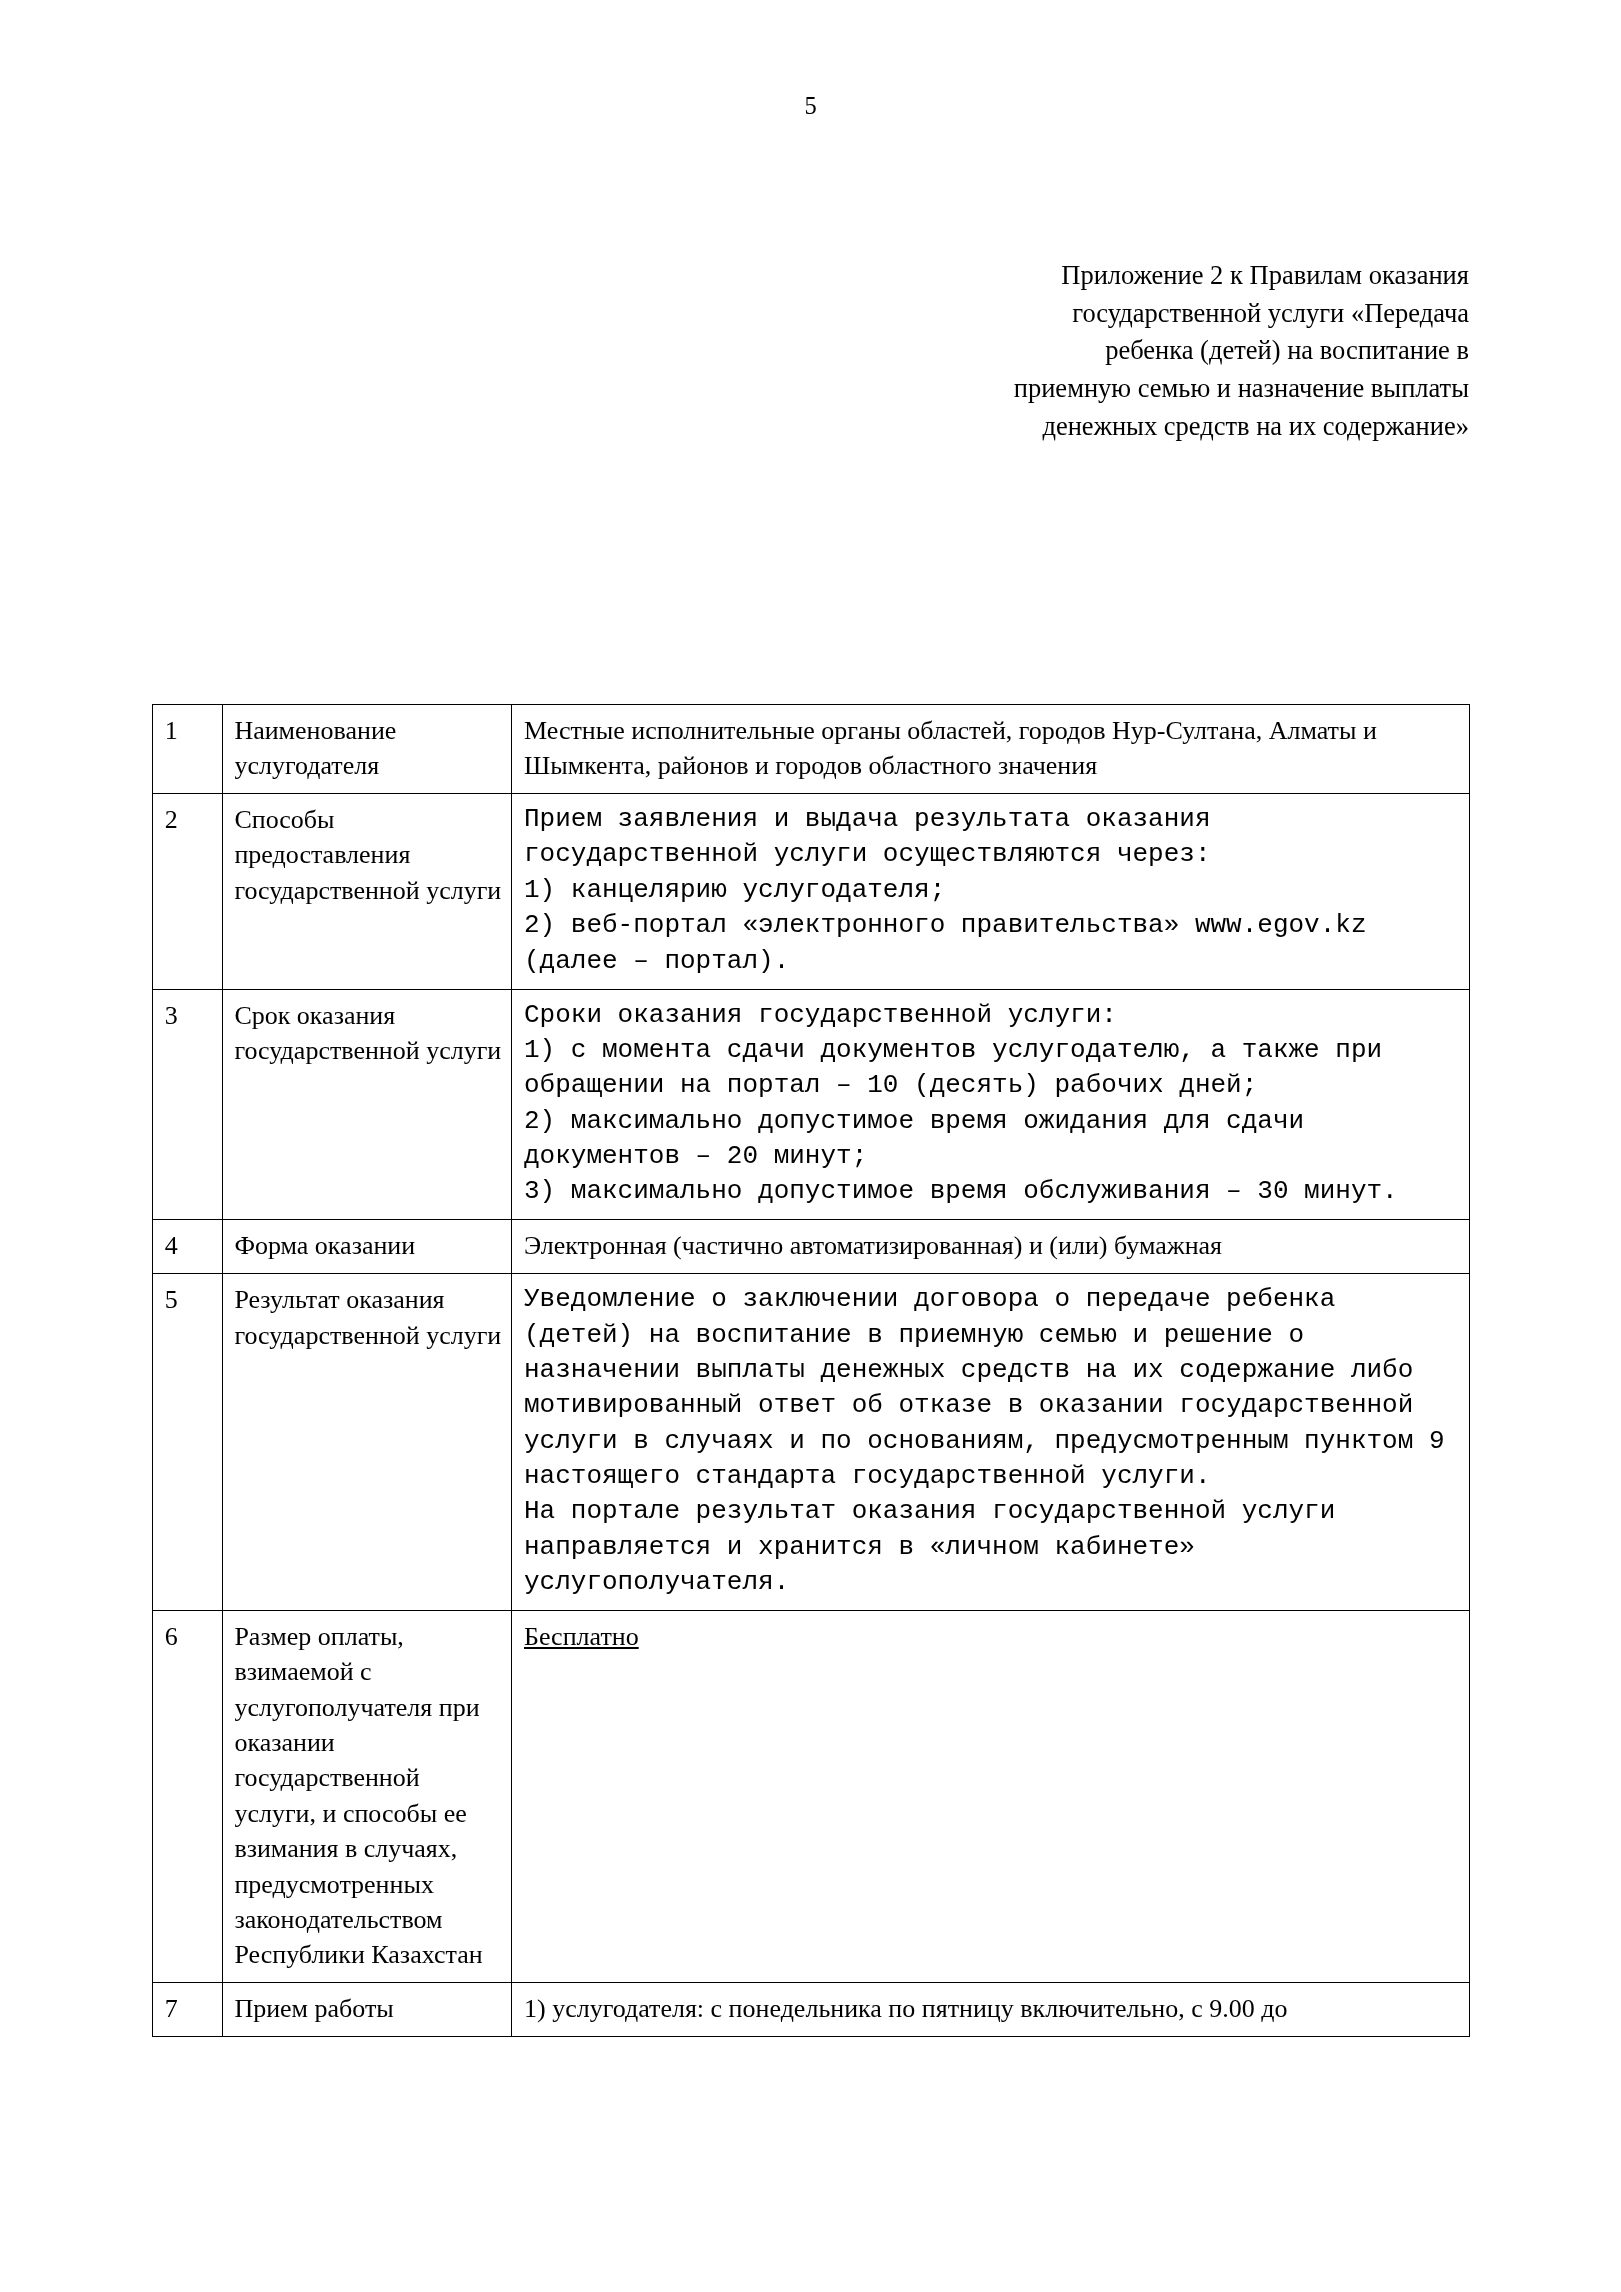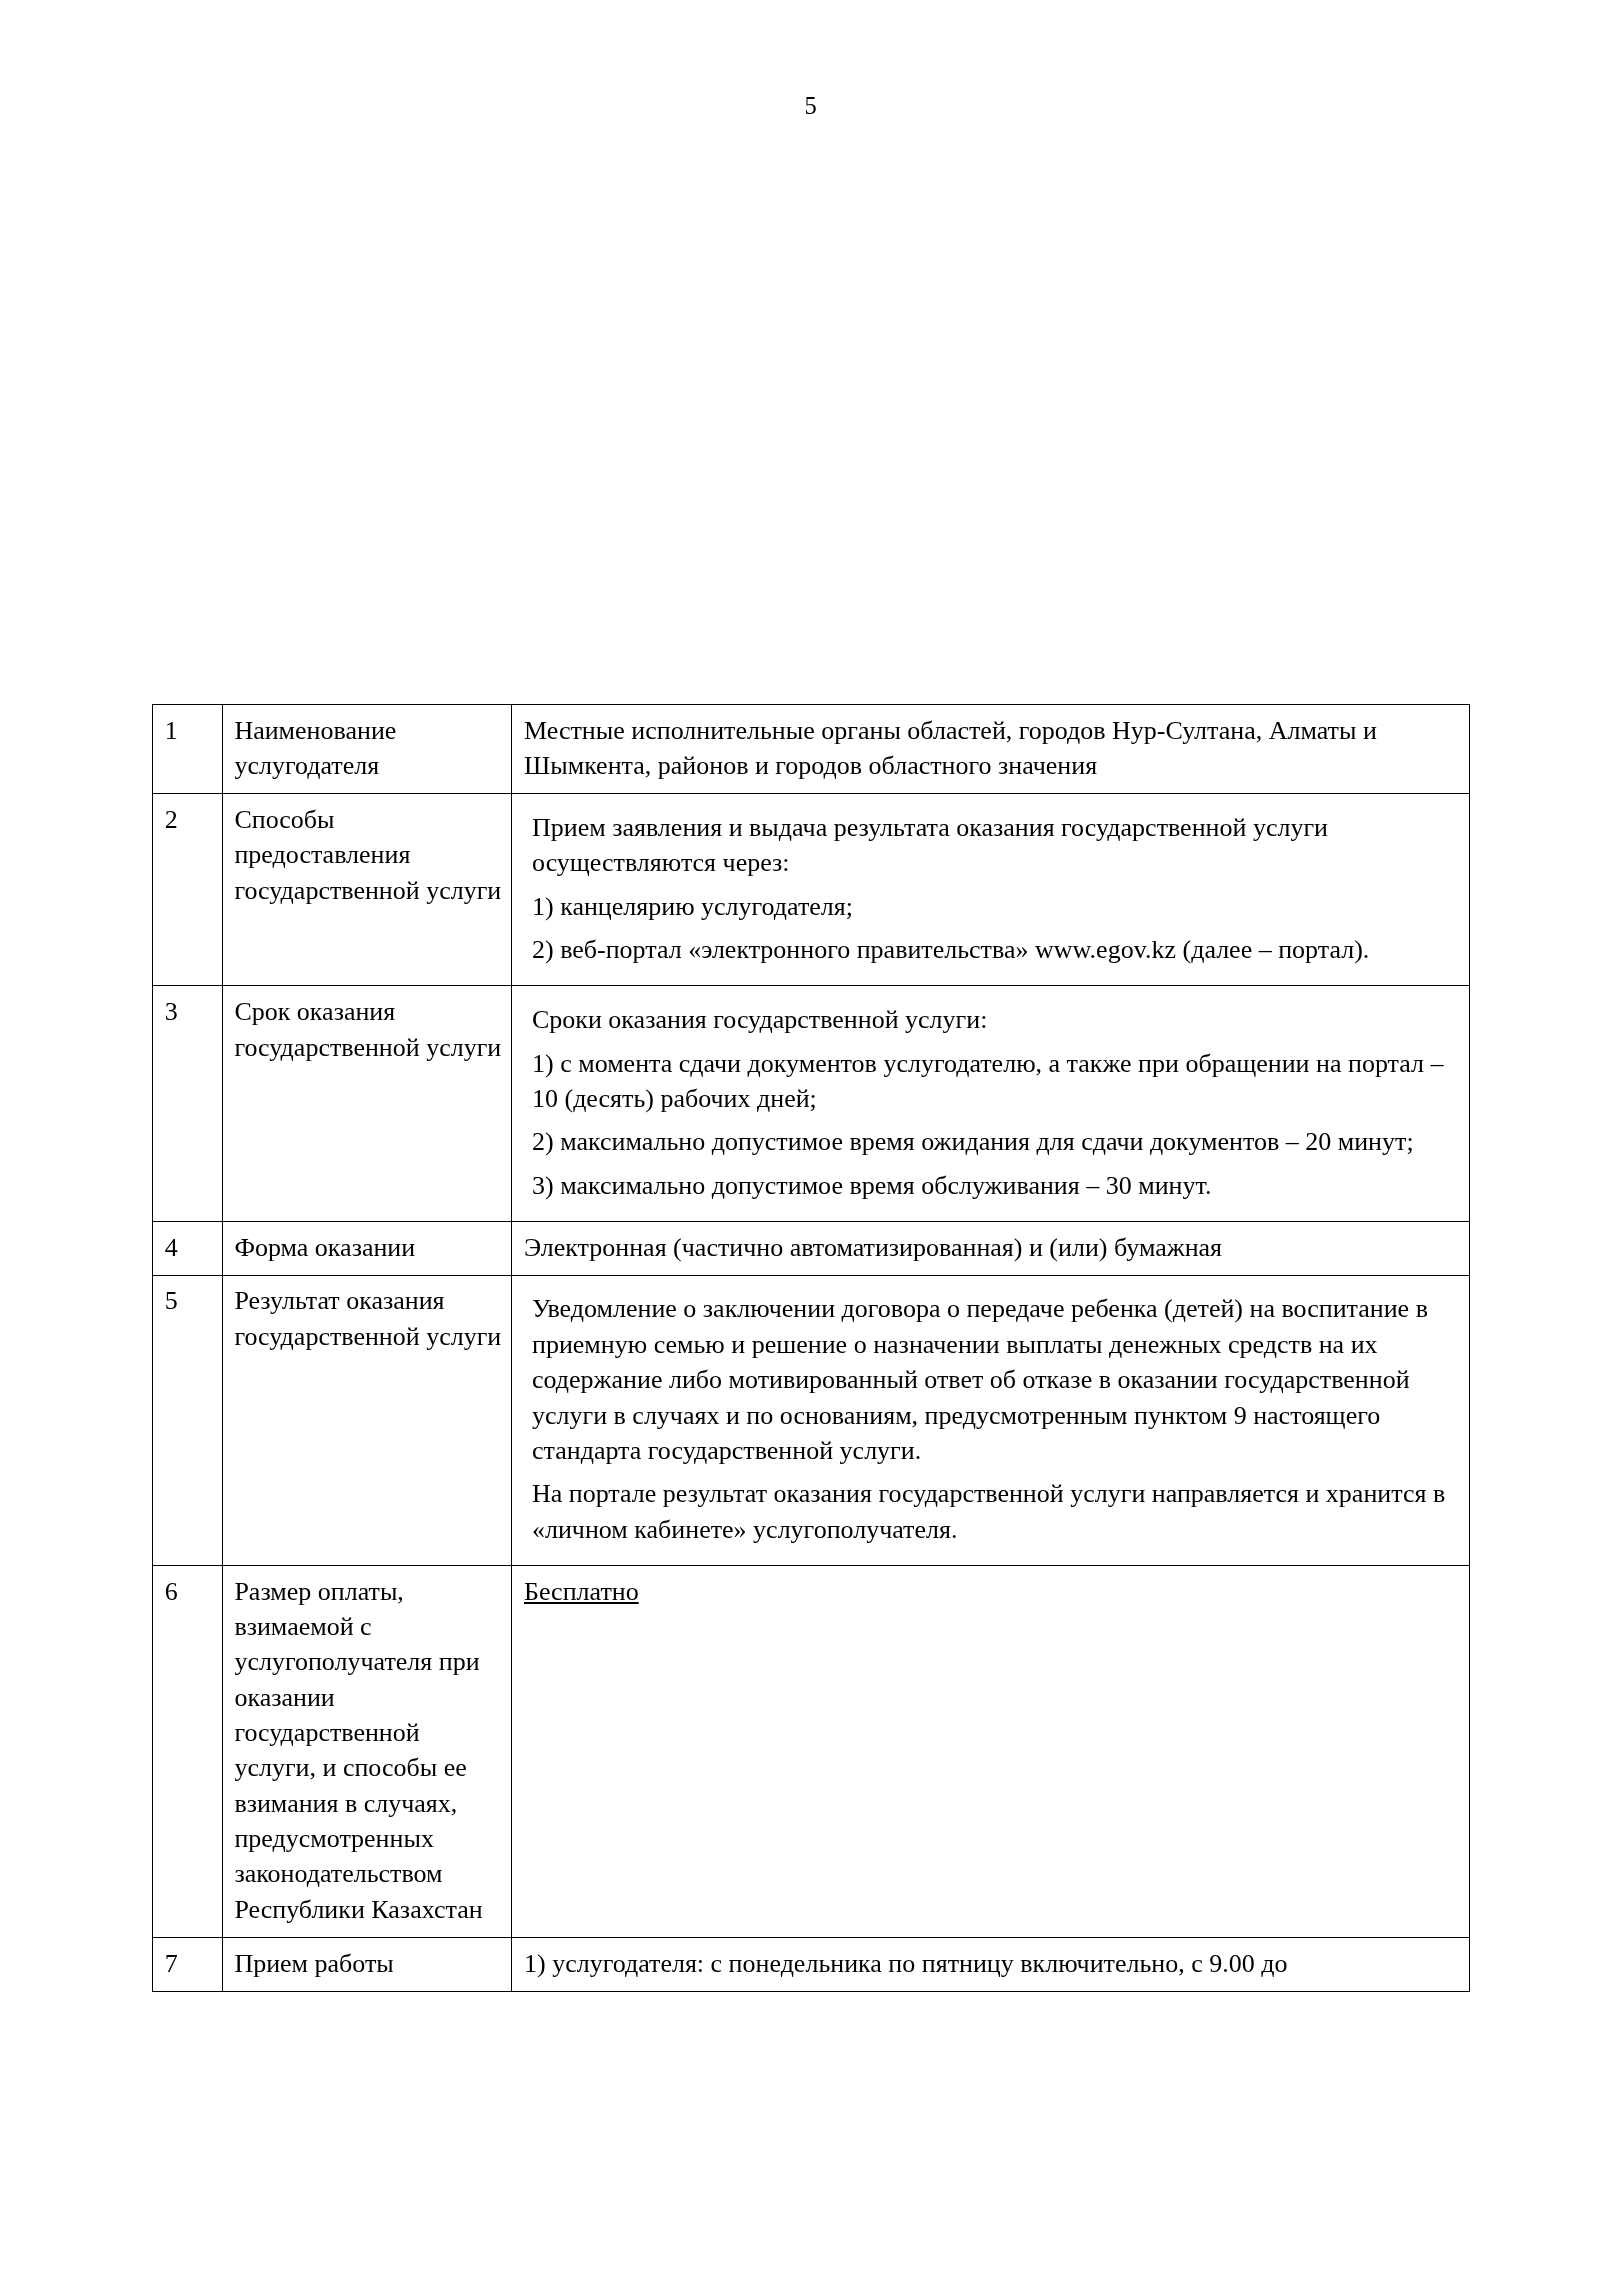--- a/index.html
+++ b/index.html
@@ -70,37 +70,39 @@
     padding-left: 13.7px;
   }
   td.col-name {
     width: 267px;
     border-radius: 7px;
   }
   td.col-val {
     width: auto;
   }
   .cell-lines p {
-    margin: 8px;
+    margin: 0;
+    font-family: Liberation Mono, monospace;
   }
   .tall-pad {
     padding-bottom: 0;
     text-decoration: underline;
   }
   .truncated td {
     border-bottom: none;
   }
 </style>
 </head>
 <body>
 
 <div class="page">
 
   <div class="page-number">5</div>
 
+  <div class="appendix-block">Приложение 2 к Правилам оказания государственной услуги «Передача ребенка (детей) на воспитание в приемную семью и назначение выплаты денежных средств на их содержание»</div>
 
 
   <table class="std">
     <tbody>
       <tr>
         <td class="col-num">1</td>
         <td class="col-name">Наименование услугодателя</td>
         <td class="col-val">Местные исполнительные органы областей, городов Нур-Султана, Алматы и Шымкента, районов и городов областного значения</td>
       </tr>
 

